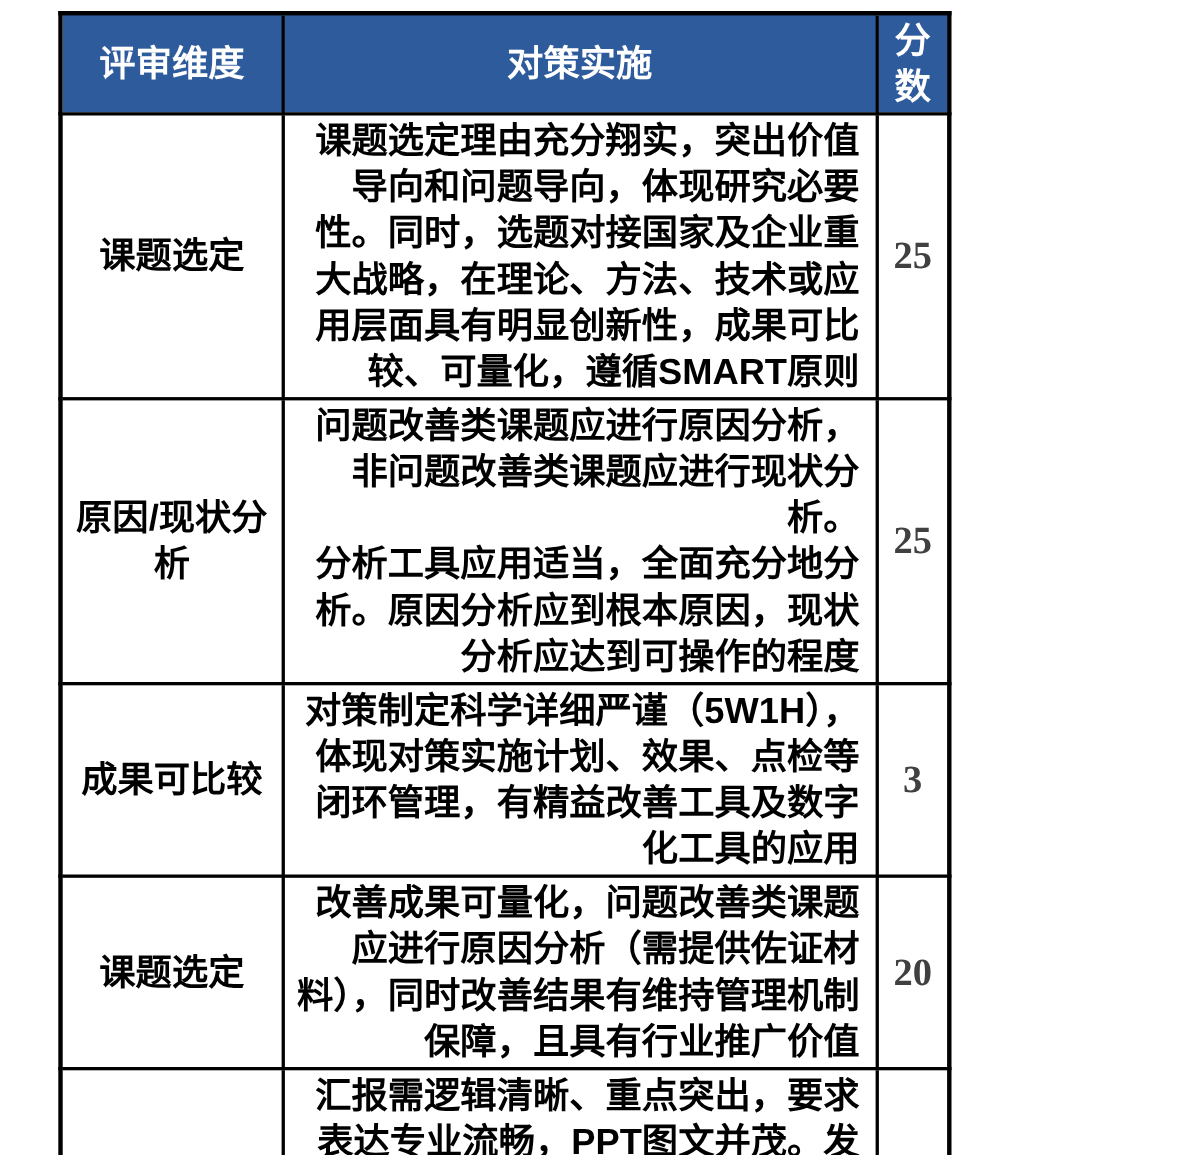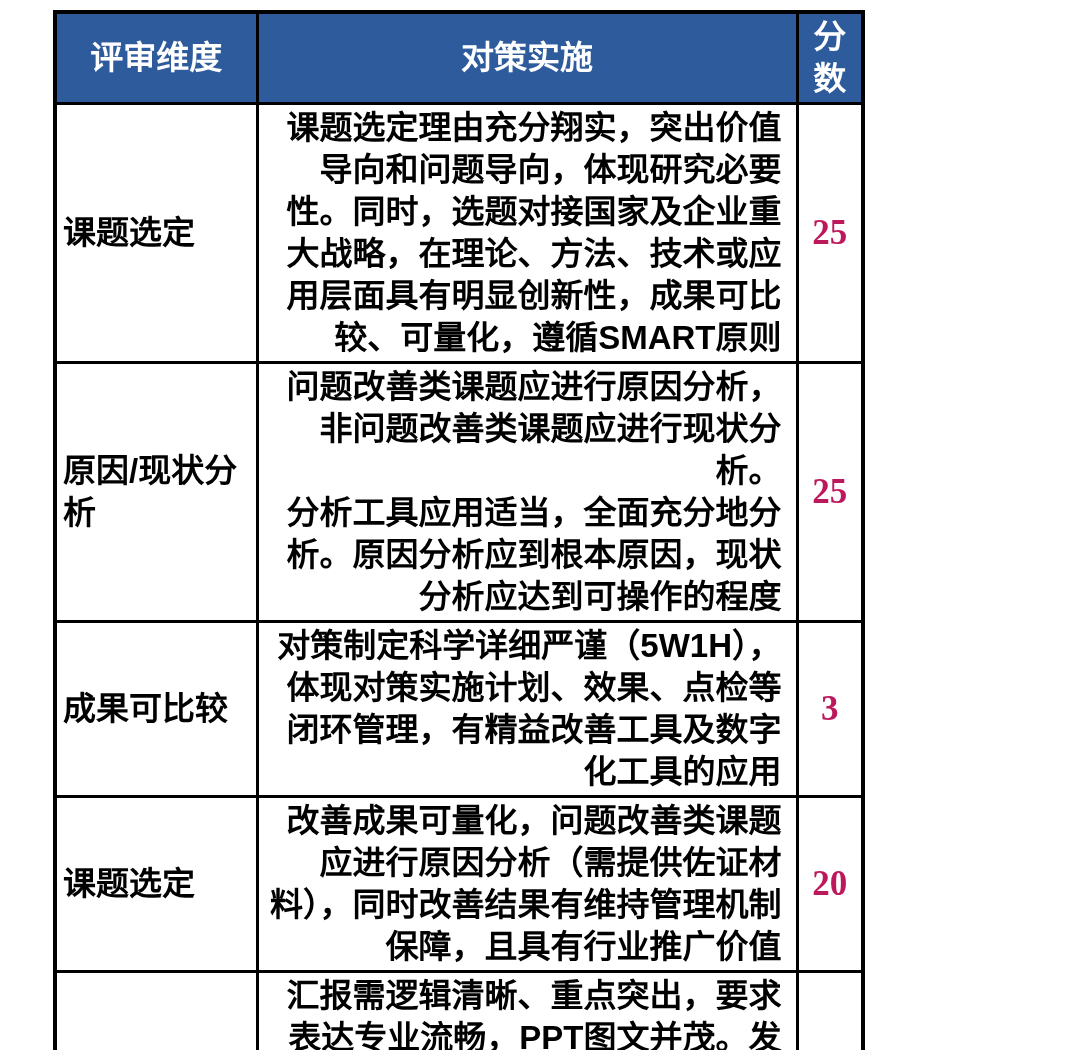--- a/index.html
+++ b/index.html
@@ -46,38 +46,39 @@
   tr.row-0 { height: 215px; }
   tr.row-1 { height: 210px; }
   tr.row-2 { height: 158px; }
   tr.row-3 { height: 158px; }
   tr.row-4 { height: 170px; }
 
   td.dim-cell {
     font-size: 33px;
     font-weight: 700;
     color: #000000;
+    text-align: center;
     line-height: 1.3;
     padding: 2px 6px;
   }
   td.desc-cell {
     font-size: 33px;
     font-weight: 600;
     color: #000000;
     text-align: right;
     line-height: 42px;
     padding: 2px 14px 2px 8px;
     white-space: pre-line;
     word-break: break-all;
   }
   td.score-cell {
     font-family: "Liberation Serif", "DejaVu Serif", serif;
     font-size: 35px;
     font-weight: 700;
-    color: #be185d;
+    color: #404040;
     text-align: center;
     padding: 0;
   }
 </style>
 </head>
 <body>
 
 <div class="table-wrap">
   <table class="review-table">
     <colgroup>

